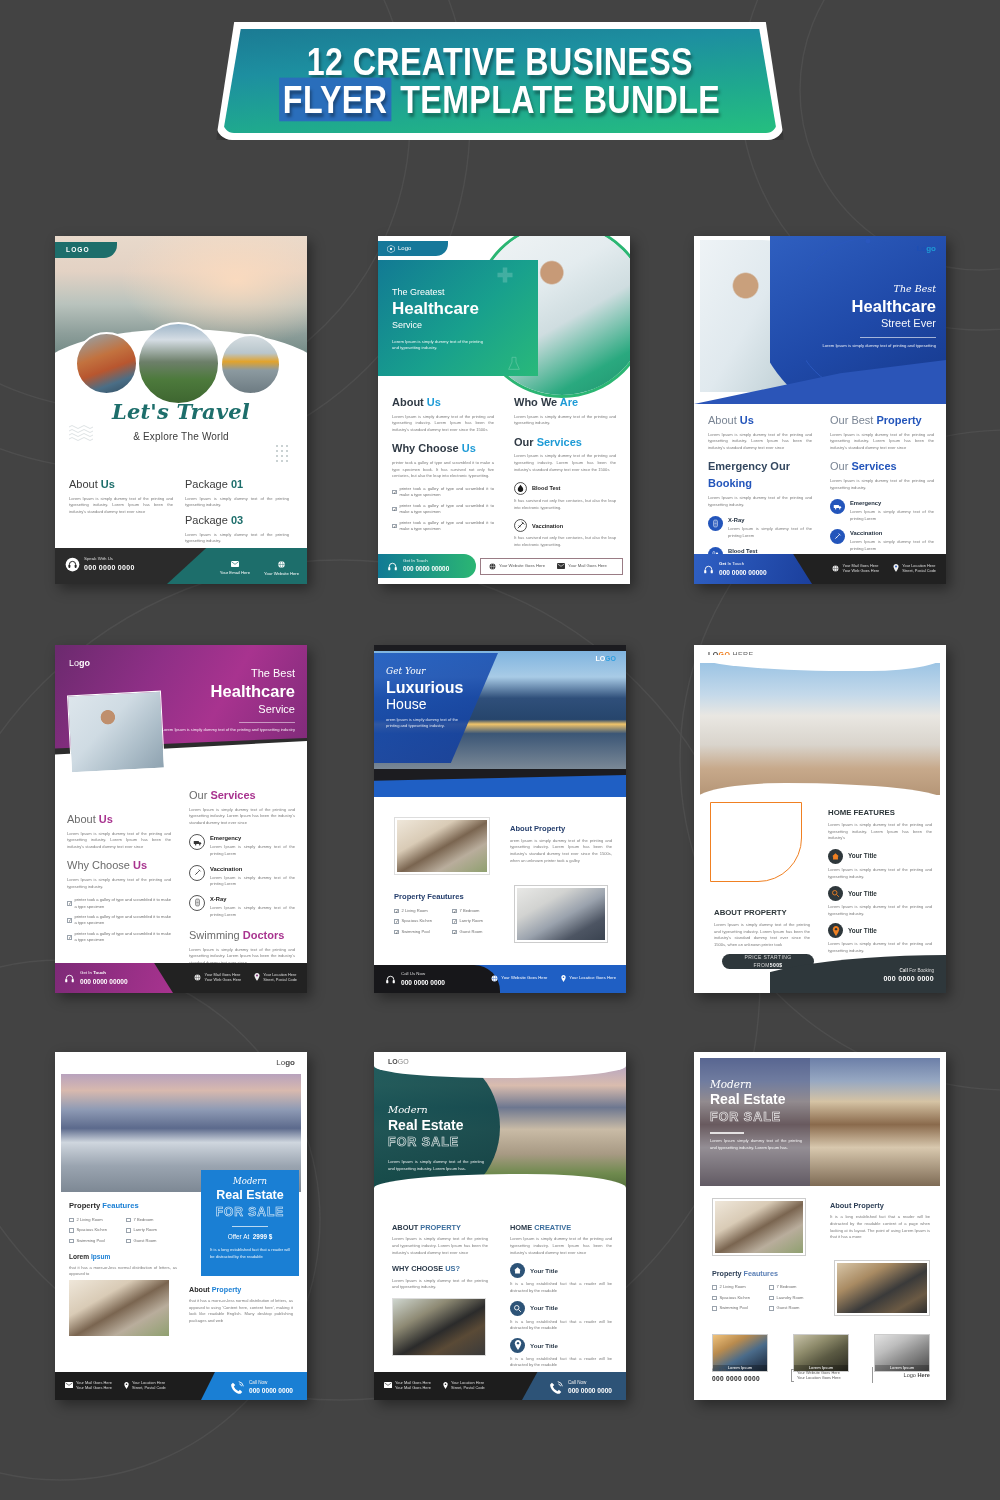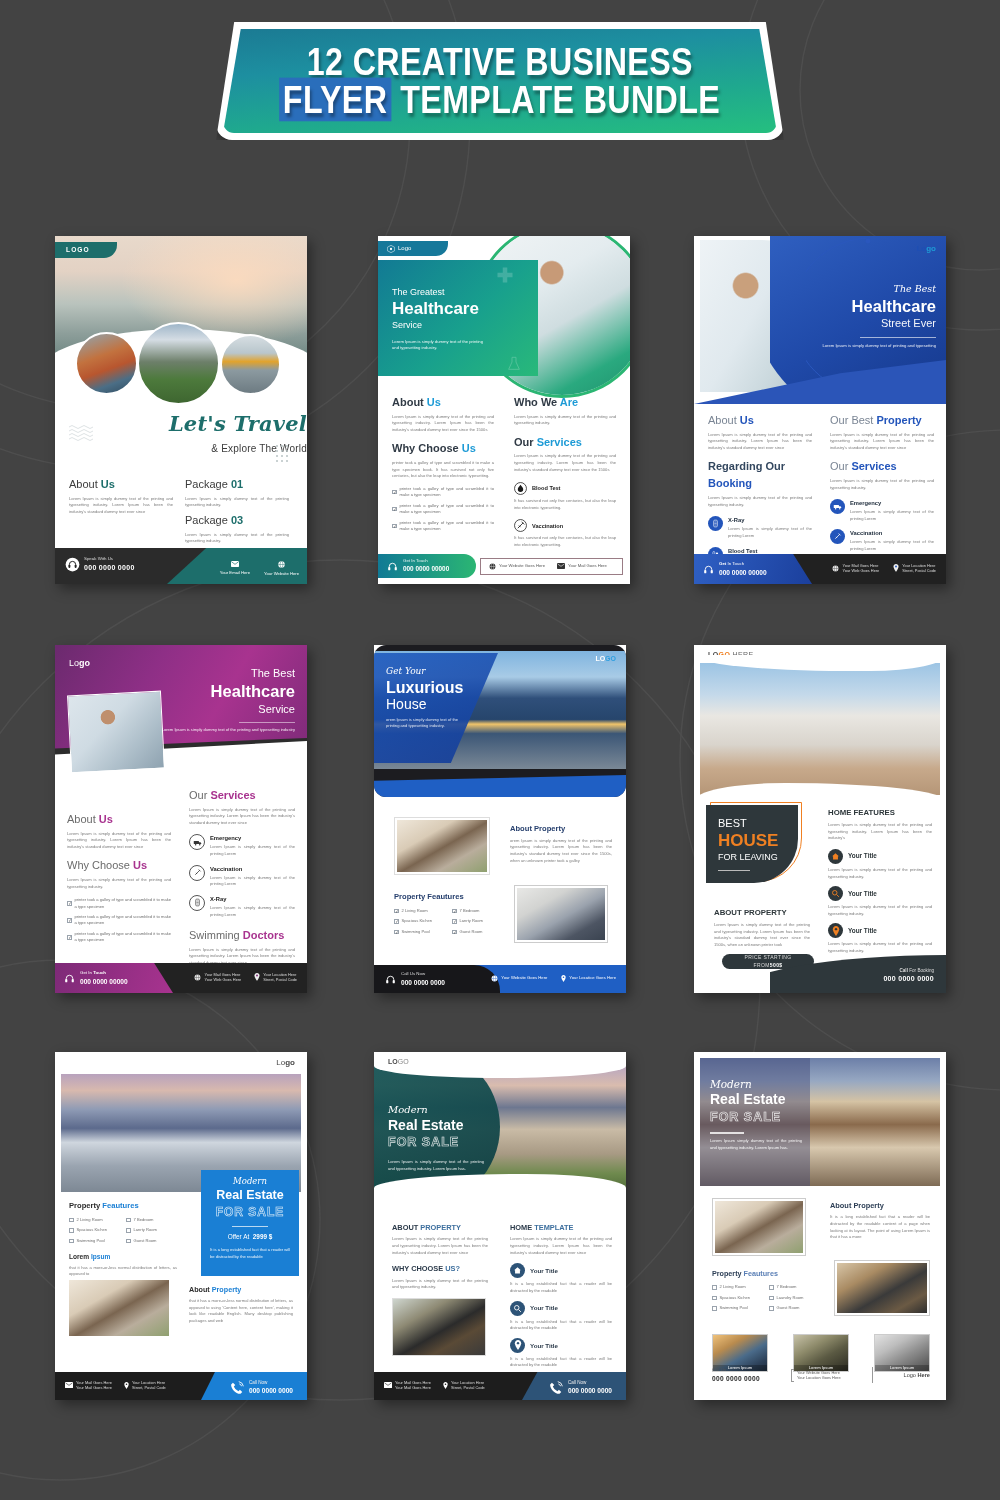--- a/index.html
+++ b/index.html
@@ -148,21 +148,21 @@
   .f4 .slash{position:absolute;left:0;top:96px;width:100%;height:28px;background:#fff;
      clip-path: polygon(0 48%, 100% 0, 100% 100%, 0 100%);}
   .f4 .slashdark{position:absolute;left:0;top:92px;width:100%;height:22px;background:#2c2c2c;
      clip-path: polygon(0 52%, 100% 4%, 100% 36%, 0 86%);}
   .f4 .photo{position:absolute;left:14px;top:48px;width:94px;height:78px;transform:rotate(-3deg);border:1.4px solid #fff;}
   .f4 .footer{position:absolute;left:0;bottom:0;width:100%;height:30px;background:#222;overflow:hidden;}
   .f4 .footer .pl{position:absolute;left:0;bottom:0;width:118px;height:30px;
      background:linear-gradient(110deg,#7d2a77,#a8338f);clip-path:polygon(0 0,84% 0,100% 100%,0 100%);}
 
   
-  .f5 .hero{position:absolute;left:0;top:0;width:100%;height:152px;overflow:hidden;border-radius:12px;}
+  .f5 .hero{position:absolute;left:0;top:0;width:100%;height:152px;overflow:hidden;}
   .f5 .dark1{position:absolute;left:0;top:0;width:100%;height:152px;background:#1c1c20;}
   .f5 .heroimg{position:absolute;left:0;top:6px;width:100%;height:118px;}
   .f5 .bluediag{position:absolute;left:0;top:8px;width:124px;height:110px;
      background:linear-gradient(160deg,rgba(30,90,190,.88),rgba(20,60,150,.92));
      clip-path: polygon(0 0,100% 0,62% 100%,0 100%);}
   .f5 .bluestrip{position:absolute;left:0;bottom:0;width:100%;height:22px;background:#1f5fc4;
      clip-path: polygon(0 26%,100% 0,100% 100%,0 100%);}
   .f5 .footer{position:absolute;left:0;bottom:0;width:100%;height:28px;background:#1f5fc4;overflow:hidden;}
   .f5 .footer .dk{position:absolute;left:0;bottom:0;width:126px;height:28px;background:#17171a;
      border-top-right-radius:26px;}
@@ -236,21 +236,21 @@
 
 <div class="flyer f1">
   <div class="hero ph img-mountain"></div>
   <div class="white-curve"></div>
   <div class="logo">LOGO</div>
 
   <div class="circ ph img-boats" style="left:20px;top:96px;width:63px;height:63px;"></div>
   <div class="circ ph img-alps" style="left:82px;top:86px;width:83px;height:83px;"></div>
   <div class="circ ph img-road" style="left:165px;top:98px;width:61px;height:61px;"></div>
 
-  <div style="position:absolute;left:0;top:172px;width:100%;text-align:right;">
+  <div style="position:absolute;left:0;top:160px;width:100%;text-align:center;">
     <div class="script">Let's Travel</div>
     <div class="sub2">&amp; Explore The World</div>
   </div>
   <svg style="position:absolute;left:14px;top:188px;" width="24" height="18">
     <g stroke="#cfd6d8" stroke-width=".7" fill="none">
       <path d="M0 3 q3 -3 6 0 t6 0 t6 0 t6 0"></path>
           <path d="M0 7 q3 -3 6 0 t6 0 t6 0 t6 0"></path>
       <path d="M0 11 q3 -3 6 0 t6 0 t6 0 t6 0"></path>
           <path d="M0 15 q3 -3 6 0 t6 0 t6 0 t6 0"></path>
     </g>
@@ -440,21 +440,21 @@
       <div style="height:1px;background:rgba(255,255,255,.6);margin:5px 0 5px auto;width:76px;"></div>
       <div style="font-size:4.2px;line-height:1.6;opacity:.9;">Lorem Ipsum is simply dummy text of printing and typesetting</div>
     </div>
   </div>
   <div class="bluewave2"></div>
   <div class="logo"><span>Lo</span><span style="color:#1e9bd6;">go</span></div>
 
   <div style="position:absolute;left:14px;top:176px;width:104px;">
     <div class="h" style="font-weight:normal;color:#7a8594;"><span>About</span> <b style="color:#2355bb;">Us</b></div>
     <div class="p">Lorem Ipsum is simply dummy text of the printing and typesetting industry. Lorem Ipsum has been the industry's standard dummy text ever since</div>
-    <div class="h" style="margin-top:7px;color:#33475f;"><span>Regarding Our</span> <span style="color:#2355bb;">Booking</span></div>
+    <div class="h" style="margin-top:7px;color:#33475f;"><span>Emergency Our</span> <span style="color:#2355bb;">Booking</span></div>
     <div class="p">Lorem Ipsum is simply dummy text of the printing and typesetting industry.</div>
 
     <div style="display:flex;gap:5px;margin-top:8px;align-items:flex-start;">
       <div class="ic-circle" style="width:15px;height:15px;background:#2355bb;flex:none;">
         <svg width="9" height="9" viewBox="0 0 24 24">
               <rect x="7" y="3" width="10" height="18" rx="3" fill="none" stroke="#fff" stroke-width="1.6"></rect>
               <path d="M9 8h6M9 12h6M9 16h6" stroke="#fff" stroke-width="1.3"></path>
             </svg>
       </div>
       <div><b style="font-size:5.8px;color:#1c2a3a;">X-Ray</b>
@@ -746,28 +746,20 @@
 
 <div class="flyer f6">
   <div style="position:absolute;left:14px;top:5px;font-size:7px;letter-spacing:.4px;">
     <b>LO</b><b style="color:#f08022;">GO</b><span style="color:#666;"> HERE</span>
   </div>
   <div class="heroimg ph img-villa"></div>
   <div class="topwave"></div>
   <div class="botwave"></div>
 
   <div class="badge-out"></div>
-  <div class="badge">
-    <div style="padding:10px 0 0 12px;color:#fff;">
-      <div style="font-size:11px;font-weight:300;">BEST</div>
-      <div style="font-size:17px;font-weight:bold;color:#f08022;line-height:1.1;">HOUSE</div>
-      <div style="font-size:9px;font-weight:300;">FOR LEAVING</div>
-      <div style="width:32px;height:1.6px;background:#bbb;margin-top:5px;"></div>
-    </div>
-  </div>
 
   <div style="position:absolute;left:134px;top:162px;width:104px;">
     <div style="font-size:7.8px;font-weight:bold;color:#2e373b;margin-bottom:3px;">HOME FEATURES</div>
     <div class="p">Lorem Ipsum is simply dummy text of the printing and typesetting industry. Lorem Ipsum has been the industry's</div>
 
     <div style="display:flex;align-items:center;gap:5px;margin-top:7px;">
       <div class="ic-circle" style="width:15px;height:15px;background:#2e373b;flex:none;">
         <svg width="9" height="9" viewBox="0 0 24 24">
               <path d="M12 3l9 8h-2.5v9h-13v-9H3z" fill="#f08022"></path>
             </svg>
@@ -925,21 +917,21 @@
 
   <div style="position:absolute;left:18px;top:170px;width:96px;">
     <div style="font-size:7.4px;font-weight:bold;color:#2b3a4a;margin-bottom:3px;"><span>ABOUT</span> <span style="color:#3d6f9e;">PROPERTY</span></div>
     <div class="p">Lorem Ipsum is simply dummy text of the printing and typesetting industry. Lorem Ipsum has been the industry's standard dummy text ever since</div>
     <div style="font-size:7.4px;font-weight:bold;color:#2b3a4a;margin-top:7px;margin-bottom:3px;"><span>WHY CHOOSE</span> <span style="color:#3d6f9e;">US?</span></div>
     <div class="p">Lorem Ipsum is simply dummy text of the printing and typesetting industry.</div>
     <div class="ph img-fireplace" style="width:94px;height:58px;margin-top:7px;border:1.2px solid #ddd;"></div>
   </div>
 
   <div style="position:absolute;left:136px;top:170px;width:102px;">
-    <div style="font-size:7.4px;font-weight:bold;color:#2b3a4a;margin-bottom:3px;"><span>HOME</span> <span style="color:#3d6f9e;">TEMPLATE</span></div>
+    <div style="font-size:7.4px;font-weight:bold;color:#2b3a4a;margin-bottom:3px;"><span>HOME</span> <span style="color:#3d6f9e;">CREATIVE</span></div>
     <div class="p">Lorem Ipsum is simply dummy text of the printing and typesetting industry. Lorem Ipsum has been the industry's standard dummy text ever since</div>
 
     <div style="display:flex;align-items:center;gap:5px;margin-top:7px;">
       <div class="ic-circle" style="width:15px;height:15px;background:#2d5377;flex:none;">
         <svg width="9" height="9" viewBox="0 0 24 24">
               <path d="M12 3l9 8h-2.5v9h-13v-9H3z" fill="#fff"></path>
             </svg>
       </div>
       <b style="font-size:6.2px;color:#2b3a4a;">Your Title</b>
     </div>

